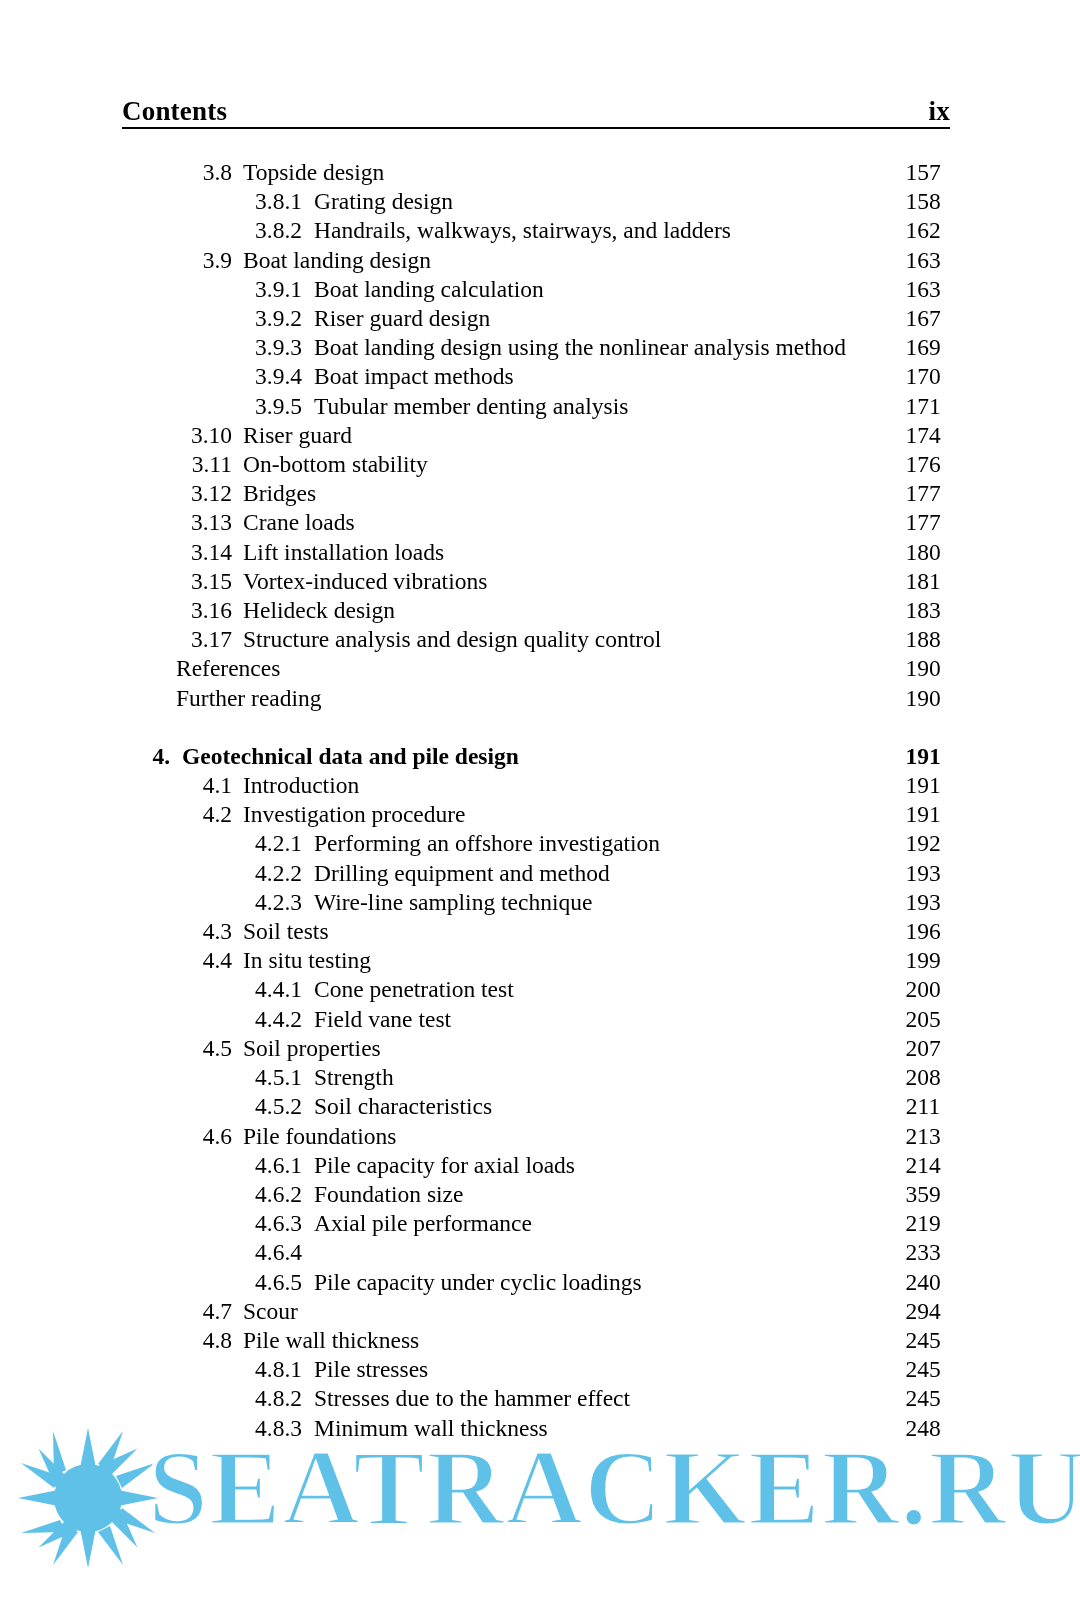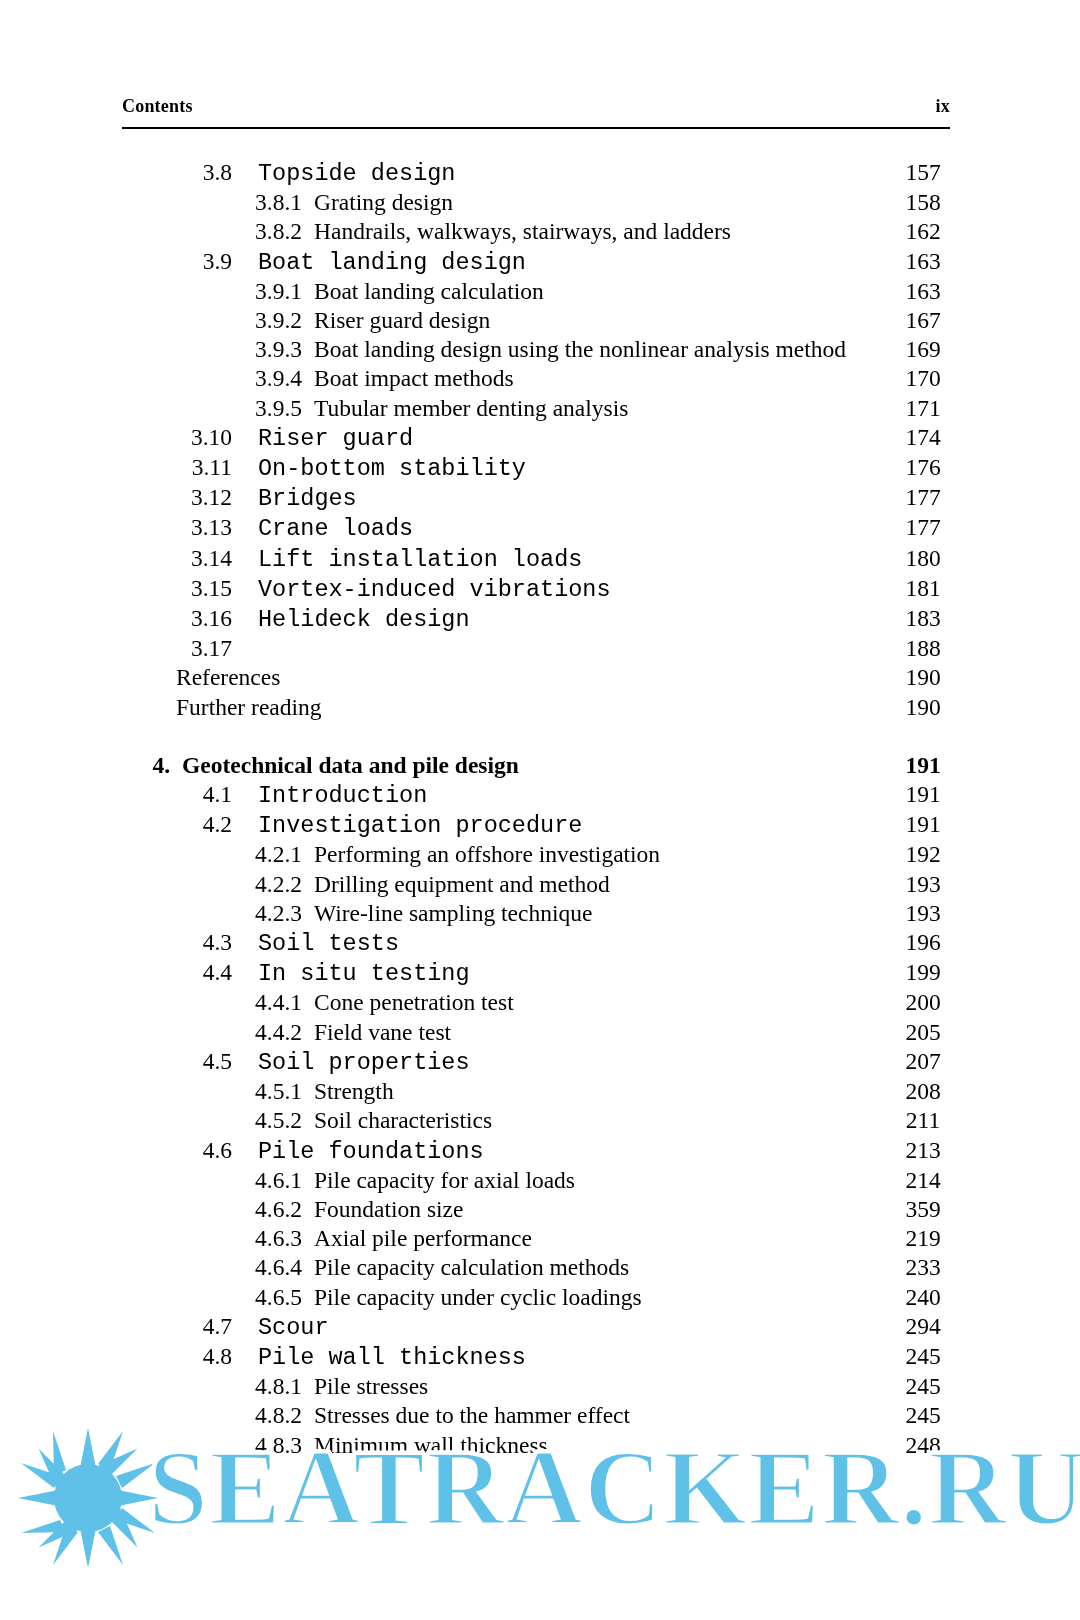--- a/index.html
+++ b/index.html
@@ -21,21 +21,21 @@
     height: 1620px;
   }
   .header {
     position: absolute;
     left: 122px;
     top: 96px;
     width: 828px;
     display: flex;
     justify-content: space-between;
     align-items: baseline;
-    font-size: 18px;
+    font-size: 27px;
     font-weight: bold;
     letter-spacing: 0.2px;
     text-align: right;
   }
   .header-rule {
     position: absolute;
     left: 122px;
     top: 127px;
     width: 828px;
     height: 1.5px;
@@ -55,21 +55,21 @@
     white-space: nowrap;
   }
   .num {
     flex: 0 0 auto;
     text-align: right;
   }
   
   .lvl1 .num { width: 48px; margin-left: 0px; }
   .lvl1 .title { margin-left: 12px; }
   .lvl2 .num { width: 60px; margin-left: 50px; }
-  .lvl2 .title { margin-left: 26px; font-family: Liberation Mono, monospace; }
+  .lvl2 .title { margin-left: 11px; }
   .lvl3 .num { width: 68px; margin-left: 112px; }
   .lvl3 .title { margin-left: 12px; }
   .plain .title { margin-left: 54px; }
   .title {
     flex: 0 1 auto;
     overflow: hidden;
     text-overflow: clip;
   }
   .filler {
     flex: 1 1 auto;
@@ -222,20 +222,21 @@
         <span class="page-no">181</span>
       </div>
       <div class="row lvl2">
         <span class="num">3.16</span>
         <span class="title">Helideck design</span>
         <span class="filler"></span>
         <span class="page-no">183</span>
       </div>
       <div class="row lvl2">
         <span class="num">3.17</span>
+        <span class="title">Structure analysis and design quality control</span>
         <span class="filler"></span>
         <span class="page-no">188</span>
       </div>
       <div class="row plain">
         <span class="num"></span>
         <span class="title">References</span>
         <span class="filler"></span>
         <span class="page-no">190</span>
       </div>
       <div class="row plain">
@@ -342,21 +343,20 @@
         <span class="page-no">359</span>
       </div>
       <div class="row lvl3">
         <span class="num">4.6.3</span>
         <span class="title">Axial pile performance</span>
         <span class="filler"></span>
         <span class="page-no">219</span>
       </div>
       <div class="row lvl3">
         <span class="num">4.6.4</span>
-        <span class="title">Pile capacity calculation methods</span>
         <span class="filler"></span>
         <span class="page-no">233</span>
       </div>
       <div class="row lvl3">
         <span class="num">4.6.5</span>
         <span class="title">Pile capacity under cyclic loadings</span>
         <span class="filler"></span>
         <span class="page-no">240</span>
       </div>
       <div class="row lvl2">

